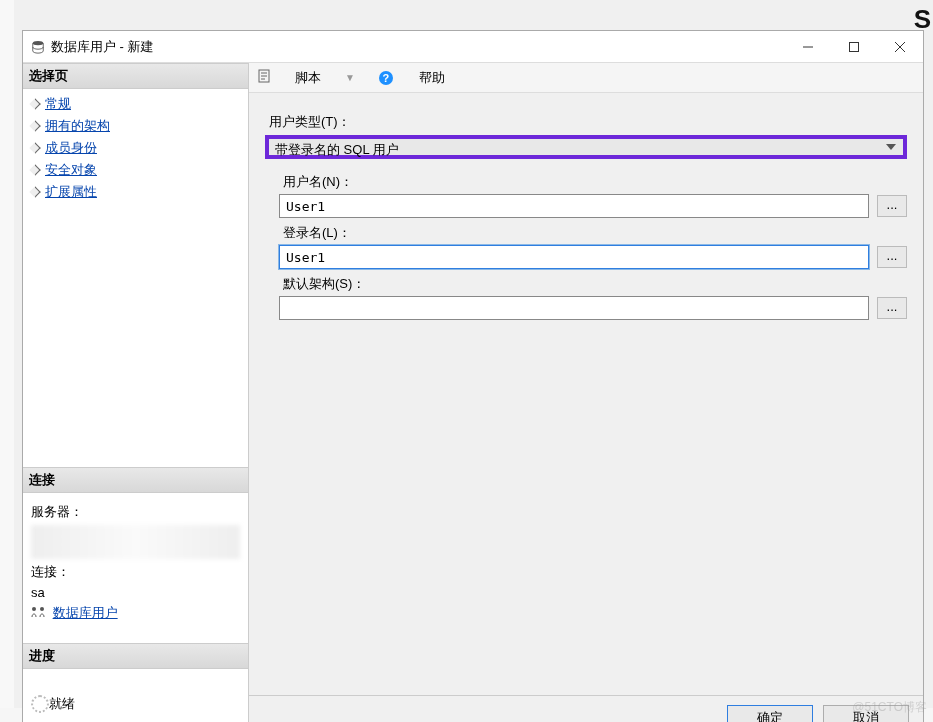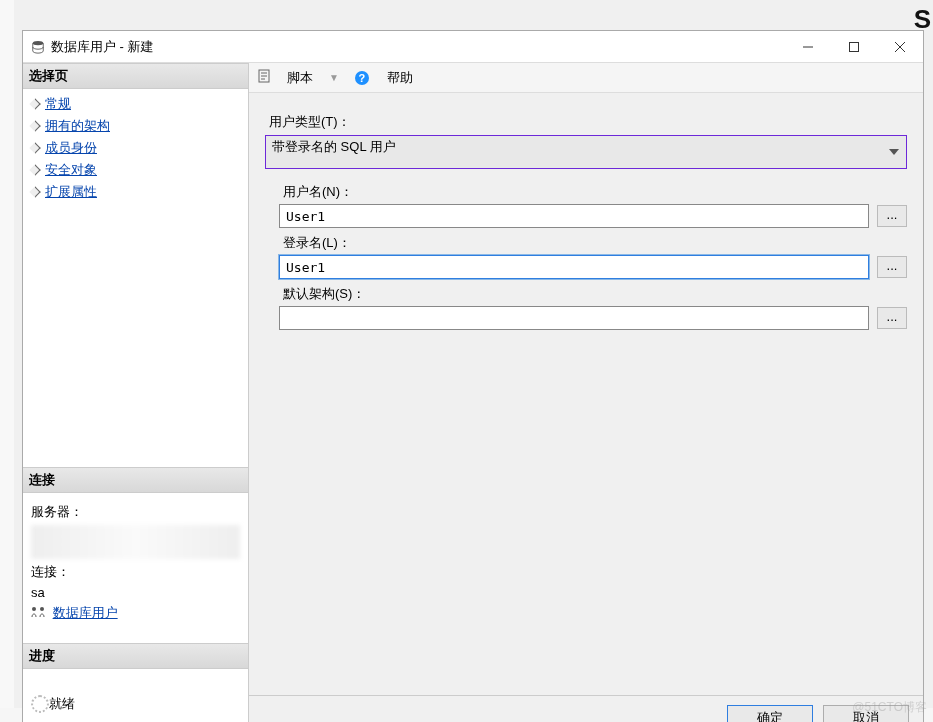--- a/index.html
+++ b/index.html
@@ -154,21 +154,21 @@
     .right-pane {
       flex: 1;
       display: flex;
       flex-direction: column;
       background: #f0f0f0;
     }
     .toolbar {
       height: 30px;
       display: flex;
       align-items: center;
-      gap: 16px;
+      gap: 24px;
       padding: 0 8px;
       background: #f5f5f5;
       border-bottom: 1px solid #ddd;
     }
     .toolbar .sep {
       color: #999;
       font-size: 10px;
     }
     .help-icon {
       width: 14px;
@@ -186,23 +186,23 @@
     .form-area {
       flex: 1;
       padding: 14px 16px;
       background: #f0f0f0;
     }
     .form-label {
       margin: 6px 0 4px 4px;
     }
     .select-box {
       width: 100%;
-      height: 34px;
+      height: 24px;
       background: #e8e8e8;
-      border: 1px solid #6d28d9;
+      border: 4px solid #6d28d9;
       position: relative;
       padding: 2px 24px 2px 6px;
       line-height: 18px;
     }
     .select-box .chevron {
       position: absolute;
       right: 4px;
       top: 50%;
       transform: translateY(-50%);
       width: 16px;

